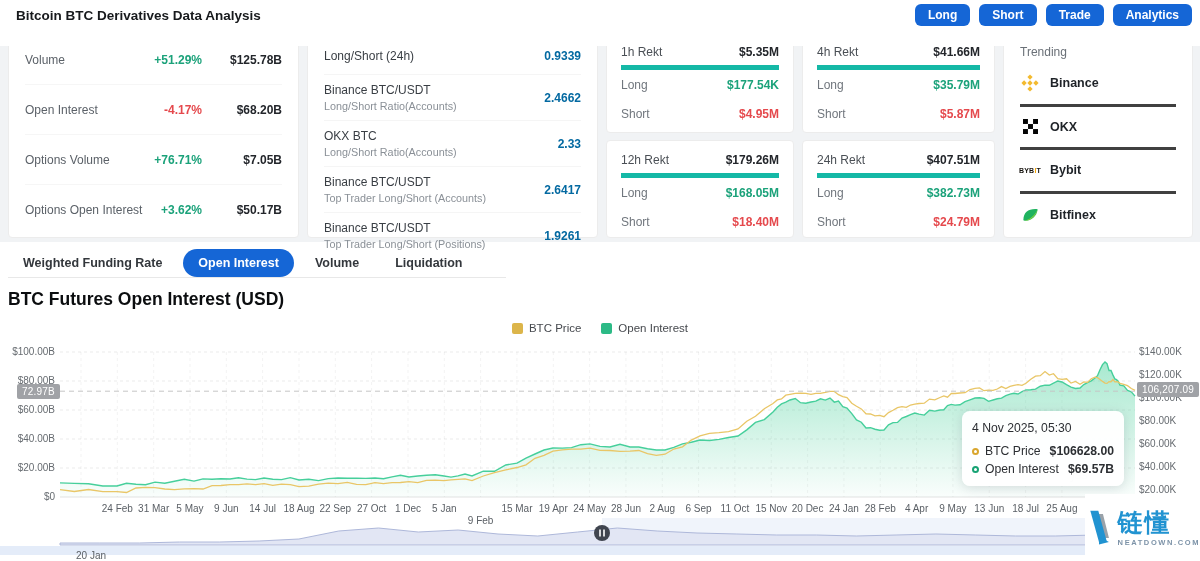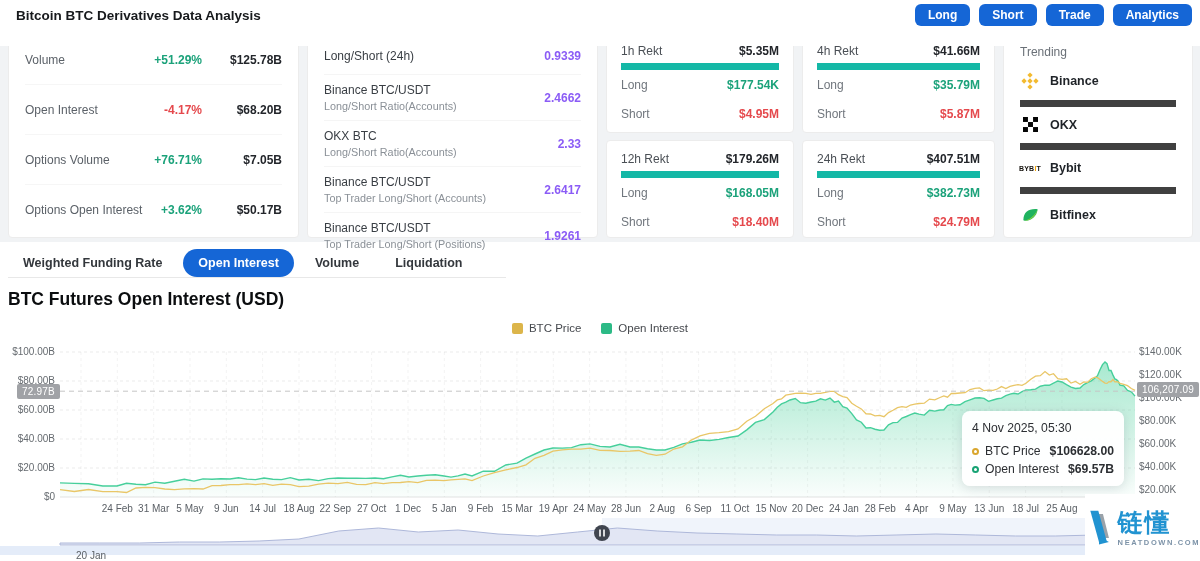--- a/index.html
+++ b/index.html
@@ -34,31 +34,31 @@
   .srow .chg { font-size:12px; font-weight:700; }
   .srow .val { width:68px; text-align:right; font-size:12px; font-weight:700; color:#23262b; margin-left:12px; }
   .up   { color:#1ba27a; }
   .down { color:#e5494d; }
 
   .rrow { display:flex; align-items:center; border-bottom:1px solid #f5f5f5; padding:8px 0; min-height:38px;}
   .rrow:last-child { border-bottom:none; }
   .rrow .rl { flex:1; }
   .rrow .rt { font-size:12px; color:#393e44; }
   .rrow .rs { font-size:10.8px; color:#8a9097; margin-top:3px; }
-  .rrow .rv { font-size:12px; font-weight:700; color:#8b5cf6; margin-left:10px; white-space:nowrap; }
+  .rrow .rv { font-size:12px; font-weight:700; color:#0369a1; margin-left:10px; white-space:nowrap; }
 
   .krow { display:flex; align-items:center; height:29px; }
-  .krow.first { border-bottom:7px solid #14b8a6; height:31px; }
+  .krow.first { border-bottom:5px solid #14b8a6; height:31px; }
   .krow .kl { flex:1; font-size:12px; color:#4a4f55; }
   .krow.sub .kl { color:#70767d; }
   .krow .kv { font-size:12px; font-weight:700; color:#23262b; }
   .kv.pos { color:#1ba27a; } .kv.neg { color:#e5494d; }
 
   .trend-title { font-size:12px; color:#6a7077; margin-bottom:4px; }
-  .trow { display:flex; align-items:center; height:43.5px; border-bottom:7px solid #404040; cursor:pointer; }
+  .trow { display:flex; align-items:center; height:43.5px; border-bottom:3px solid #404040; cursor:pointer; }
   .trow:last-child { border-bottom:none; }
   .ticon { width:20px; height:20px; margin-right:10px; display:flex; align-items:center; justify-content:center; }
   .tname { font-size:12.5px; font-weight:700; color:#1f2328; }
   .bybit-word { font-size:7px; font-weight:800; color:#14110c; letter-spacing:0.2px; }
   .bybit-word .o { color:#f7a600; }
 
   
   .tabs { position:absolute; left:8px; top:249px; display:flex; align-items:center; gap:6px; z-index:3;
           border-bottom:1px solid #e8e8e8; padding:0 28px 0 0; }
   .tab { font-size:12.5px; font-weight:700; color:#33373c; padding:7px 15px; cursor:pointer; border-radius:15px; }
@@ -385,21 +385,21 @@
     <div class="xlab" style="left: 85.33px;">24 Feb</div>
     <div class="xlab" style="left: 121.66px;">31 Mar</div>
     <div class="xlab" style="left: 157.99px;">5 May</div>
     <div class="xlab" style="left: 194.32px;">9 Jun</div>
     <div class="xlab" style="left: 230.65px;">14 Jul</div>
     <div class="xlab" style="left: 266.98px;">18 Aug</div>
     <div class="xlab" style="left: 303.31px;">22 Sep</div>
     <div class="xlab" style="left: 339.64px;">27 Oct</div>
     <div class="xlab" style="left: 375.97px;">1 Dec</div>
     <div class="xlab" style="left: 412.3px;">5 Jan</div>
-    <div class="xlab" style="left: 448.63px;">9 Feb</div>
+    <div class="xlab" style="left: 448.63px; margin-top: 12px;">9 Feb</div>
     <div class="xlab" style="left: 484.96px;">15 Mar</div>
     <div class="xlab" style="left: 521.29px;">19 Apr</div>
     <div class="xlab" style="left: 557.62px;">24 May</div>
     <div class="xlab" style="left: 593.95px;">28 Jun</div>
     <div class="xlab" style="left: 630.28px;">2 Aug</div>
     <div class="xlab" style="left: 666.61px;">6 Sep</div>
     <div class="xlab" style="left: 702.94px;">11 Oct</div>
     <div class="xlab" style="left: 739.27px;">15 Nov</div>
     <div class="xlab" style="left: 775.6px;">20 Dec</div>
     <div class="xlab" style="left: 811.93px;">24 Jan</div>

